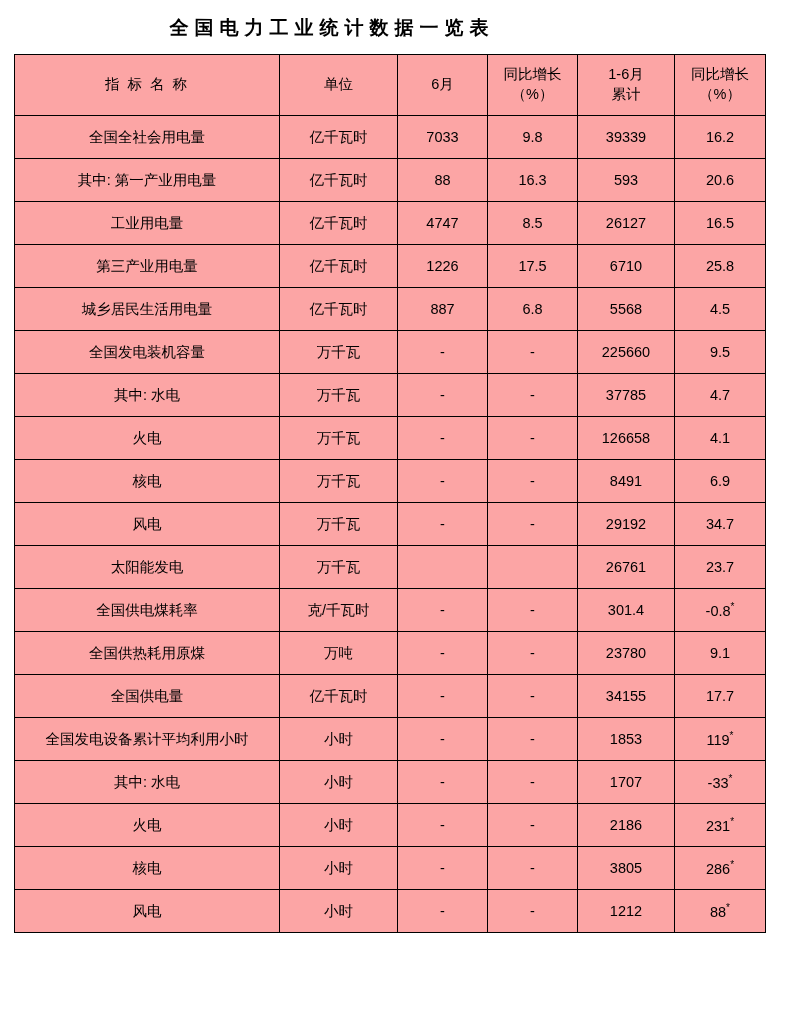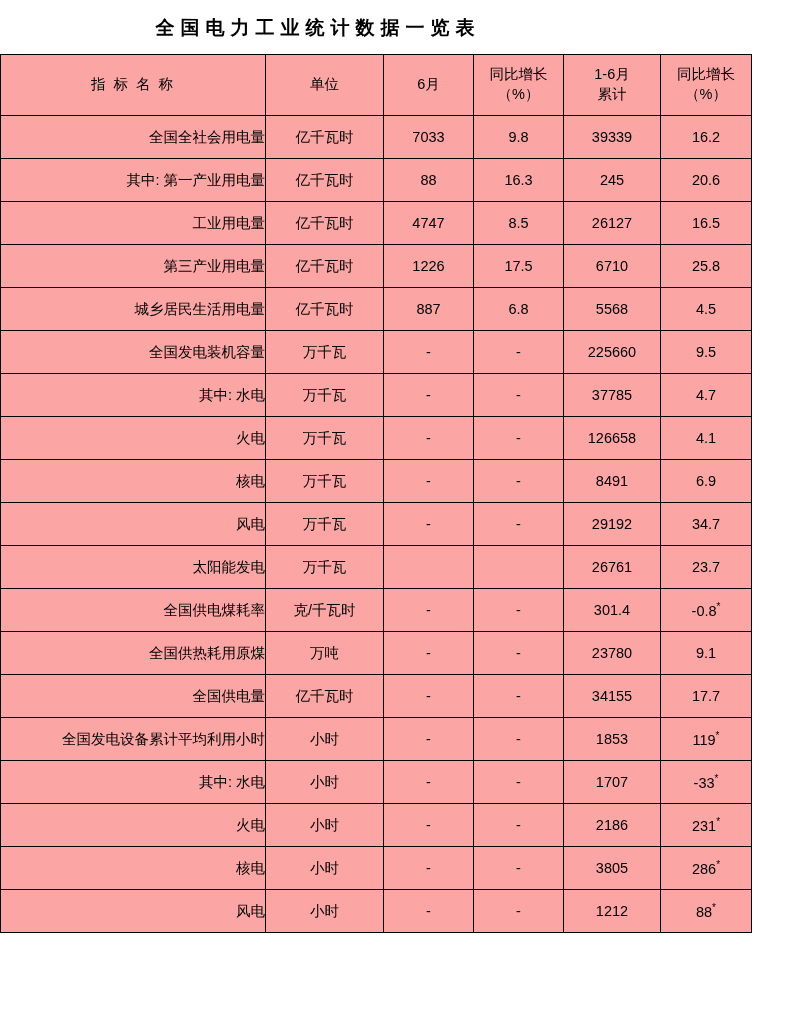--- a/index.html
+++ b/index.html
@@ -12,20 +12,21 @@
     height: 1020px;
     font-family: "Liberation Sans", "DejaVu Sans", sans-serif;
     color: #000000;
     overflow: hidden;
   }
   .page {
     width: 636px;
     height: 1020px;
     position: relative;
     box-sizing: border-box;
+    margin-left: 14px;
   }
   .doc-title {
     text-align: center;
     font-size: 19px;
     font-weight: bold;
     letter-spacing: 1px;
     padding-top: 15px;
     padding-bottom: 13px;
     color: #000;
   }
@@ -53,21 +54,21 @@
     line-height: 1.35;
   }
   thead th .hdr-line {
     display: block;
   }
   tbody td {
     height: 42px;
     text-align: center;
   }
   tbody td.name {
-    text-align: right;
+    text-align: center;
   }
   
   .ind0 { padding-left: 14px; font-weight: bold; }
   .ind1 { padding-left: 42px; }
   .ind2 { padding-left: 70px; }
   .ind3 { padding-left: 98px; font-family: Liberation Serif, serif; }
 
   .col-name  { width: 265px; }
   .col-unit  { width: 118px; }
   .col-m6    { width: 90px; }
@@ -133,21 +134,21 @@
           <td>7033</td>
           <td>9.8</td>
           <td>39339</td>
           <td>16.2</td>
         </tr>
         <tr>
           <td class="name ind1">其中: 第一产业用电量</td>
           <td>亿千瓦时</td>
           <td>88</td>
           <td>16.3</td>
-          <td>245</td>
+          <td>593</td>
           <td>20.6</td>
         </tr>
         <tr>
           <td class="name ind3">工业用电量</td>
           <td>亿千瓦时</td>
           <td>4747</td>
           <td>8.5</td>
           <td>26127</td>
           <td>16.5</td>
         </tr>

